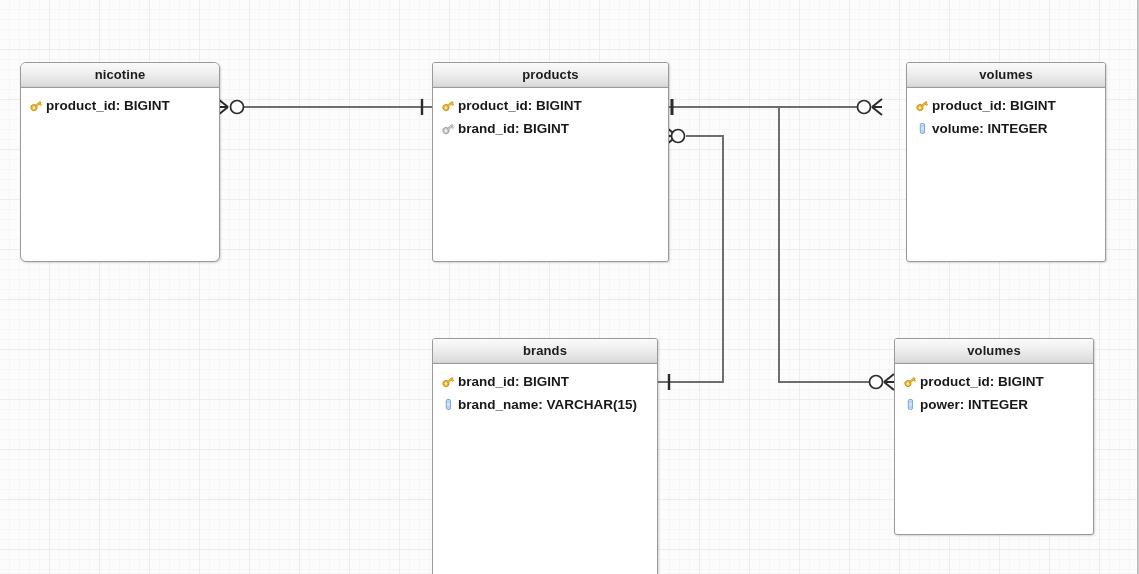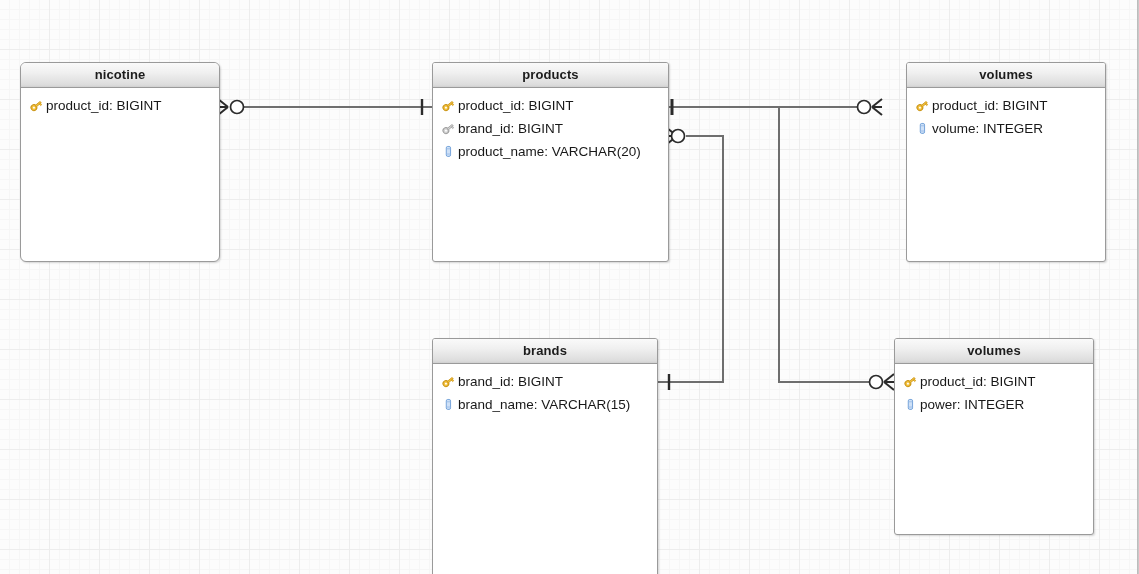--- a/index.html
+++ b/index.html
@@ -92,20 +92,21 @@
   .attr .icon {
     width: 17px;
     flex: 0 0 17px;
     display: inline-flex;
     align-items: center;
     justify-content: flex-start;
   }
 
   .attr .label {
     overflow: hidden;
+    font-weight: bold;
   }
 
   svg.keyicon { display: block; }
 
   
   #ent-nicotine { left: 20px;  top: 62px;  width: 200px; height: 200px; border-radius: 6px; }
   #ent-products { left: 432px; top: 62px;  width: 237px; height: 200px; }
   #ent-volumes  { left: 906px; top: 62px;  width: 200px; height: 200px; }
   #ent-brands   { left: 432px; top: 338px; width: 226px; height: 253px; }
   #ent-powers   { left: 894px; top: 338px; width: 200px; height: 197px; }
@@ -195,111 +196,102 @@
             <g transform="rotate(-40 8 8)">
               <circle cx="4.4" cy="8" r="3.1" fill="#d2d2d2" stroke="#9d9d9d" stroke-width="1"></circle>
               <circle cx="4.4" cy="8" r="1.1" fill="#ffffff"></circle>
               <rect x="6.6" y="7.1" width="7.2" height="1.9" rx="0.6" fill="#d2d2d2" stroke="#9d9d9d" stroke-width="0.8"></rect>
               <rect x="11.3" y="8.7" width="1.5" height="2.2" fill="#d2d2d2" stroke="#9d9d9d" stroke-width="0.7"></rect>
             </g>
           </svg>
         </span>
         <span class="label">brand_id: BIGINT</span>
       </div>
+    </div>
+  </div>
+
+  <div class="entity" id="ent-volumes">
+    <div class="entity-header">volumes</div>
+    <div class="entity-body">
+      <div class="attr">
+        <span class="icon">
+          <svg class="keyicon" width="15" height="15" viewBox="0 0 16 16">
+            <g transform="rotate(-40 8 8)">
+              <circle cx="4.4" cy="8" r="3.1" fill="#f3c03b" stroke="#c99417" stroke-width="1"></circle>
+              <circle cx="4.4" cy="8" r="1.1" fill="#ffffff"></circle>
+              <rect x="6.6" y="7.1" width="7.2" height="1.9" rx="0.6" fill="#f3c03b" stroke="#c99417" stroke-width="0.8"></rect>
+              <rect x="11.3" y="8.7" width="1.5" height="2.2" fill="#f3c03b" stroke="#c99417" stroke-width="0.7"></rect>
+            </g>
+          </svg>
+        </span>
+        <span class="label">product_id: BIGINT</span>
+      </div>
       <div class="attr">
         <span class="icon">
           <svg class="keyicon" width="15" height="15" viewBox="0 0 16 16">
             <rect x="5.6" y="2.6" width="4.6" height="10.6" rx="1.6" fill="#cfe1f7" stroke="#6f9fd8" stroke-width="1"></rect>
             <path d="M5.6 5.1 H10.2 M5.6 10.7 H10.2" stroke="#8fb6e4" stroke-width="0.8"></path>
           </svg>
         </span>
-        <span class="label">product_name: VARCHAR(20)</span>
-      </div>
-    </div>
-  </div>
-
-  <div class="entity" id="ent-volumes">
-    <div class="entity-header">volumes</div>
-    <div class="entity-body">
-      <div class="attr">
-        <span class="icon">
-          <svg class="keyicon" width="15" height="15" viewBox="0 0 16 16">
-            <g transform="rotate(-40 8 8)">
-              <circle cx="4.4" cy="8" r="3.1" fill="#f3c03b" stroke="#c99417" stroke-width="1"></circle>
-              <circle cx="4.4" cy="8" r="1.1" fill="#ffffff"></circle>
-              <rect x="6.6" y="7.1" width="7.2" height="1.9" rx="0.6" fill="#f3c03b" stroke="#c99417" stroke-width="0.8"></rect>
-              <rect x="11.3" y="8.7" width="1.5" height="2.2" fill="#f3c03b" stroke="#c99417" stroke-width="0.7"></rect>
-            </g>
-          </svg>
-        </span>
-        <span class="label">product_id: BIGINT</span>
+        <span class="label">volume: INTEGER</span>
+      </div>
+    </div>
+  </div>
+
+  <div class="entity" id="ent-brands">
+    <div class="entity-header">brands</div>
+    <div class="entity-body">
+      <div class="attr">
+        <span class="icon">
+          <svg class="keyicon" width="15" height="15" viewBox="0 0 16 16">
+            <g transform="rotate(-40 8 8)">
+              <circle cx="4.4" cy="8" r="3.1" fill="#f3c03b" stroke="#c99417" stroke-width="1"></circle>
+              <circle cx="4.4" cy="8" r="1.1" fill="#ffffff"></circle>
+              <rect x="6.6" y="7.1" width="7.2" height="1.9" rx="0.6" fill="#f3c03b" stroke="#c99417" stroke-width="0.8"></rect>
+              <rect x="11.3" y="8.7" width="1.5" height="2.2" fill="#f3c03b" stroke="#c99417" stroke-width="0.7"></rect>
+            </g>
+          </svg>
+        </span>
+        <span class="label">brand_id: BIGINT</span>
       </div>
       <div class="attr">
         <span class="icon">
           <svg class="keyicon" width="15" height="15" viewBox="0 0 16 16">
             <rect x="5.6" y="2.6" width="4.6" height="10.6" rx="1.6" fill="#cfe1f7" stroke="#6f9fd8" stroke-width="1"></rect>
             <path d="M5.6 5.1 H10.2 M5.6 10.7 H10.2" stroke="#8fb6e4" stroke-width="0.8"></path>
           </svg>
         </span>
-        <span class="label">volume: INTEGER</span>
-      </div>
-    </div>
-  </div>
-
-  <div class="entity" id="ent-brands">
-    <div class="entity-header">brands</div>
-    <div class="entity-body">
-      <div class="attr">
-        <span class="icon">
-          <svg class="keyicon" width="15" height="15" viewBox="0 0 16 16">
-            <g transform="rotate(-40 8 8)">
-              <circle cx="4.4" cy="8" r="3.1" fill="#f3c03b" stroke="#c99417" stroke-width="1"></circle>
-              <circle cx="4.4" cy="8" r="1.1" fill="#ffffff"></circle>
-              <rect x="6.6" y="7.1" width="7.2" height="1.9" rx="0.6" fill="#f3c03b" stroke="#c99417" stroke-width="0.8"></rect>
-              <rect x="11.3" y="8.7" width="1.5" height="2.2" fill="#f3c03b" stroke="#c99417" stroke-width="0.7"></rect>
-            </g>
-          </svg>
-        </span>
-        <span class="label">brand_id: BIGINT</span>
+        <span class="label">brand_name: VARCHAR(15)</span>
+      </div>
+    </div>
+  </div>
+
+  <div class="entity" id="ent-powers">
+    <div class="entity-header">volumes</div>
+    <div class="entity-body">
+      <div class="attr">
+        <span class="icon">
+          <svg class="keyicon" width="15" height="15" viewBox="0 0 16 16">
+            <g transform="rotate(-40 8 8)">
+              <circle cx="4.4" cy="8" r="3.1" fill="#f3c03b" stroke="#c99417" stroke-width="1"></circle>
+              <circle cx="4.4" cy="8" r="1.1" fill="#ffffff"></circle>
+              <rect x="6.6" y="7.1" width="7.2" height="1.9" rx="0.6" fill="#f3c03b" stroke="#c99417" stroke-width="0.8"></rect>
+              <rect x="11.3" y="8.7" width="1.5" height="2.2" fill="#f3c03b" stroke="#c99417" stroke-width="0.7"></rect>
+            </g>
+          </svg>
+        </span>
+        <span class="label">product_id: BIGINT</span>
       </div>
       <div class="attr">
         <span class="icon">
           <svg class="keyicon" width="15" height="15" viewBox="0 0 16 16">
             <rect x="5.6" y="2.6" width="4.6" height="10.6" rx="1.6" fill="#cfe1f7" stroke="#6f9fd8" stroke-width="1"></rect>
             <path d="M5.6 5.1 H10.2 M5.6 10.7 H10.2" stroke="#8fb6e4" stroke-width="0.8"></path>
           </svg>
         </span>
-        <span class="label">brand_name: VARCHAR(15)</span>
-      </div>
-    </div>
-  </div>
-
-  <div class="entity" id="ent-powers">
-    <div class="entity-header">volumes</div>
-    <div class="entity-body">
-      <div class="attr">
-        <span class="icon">
-          <svg class="keyicon" width="15" height="15" viewBox="0 0 16 16">
-            <g transform="rotate(-40 8 8)">
-              <circle cx="4.4" cy="8" r="3.1" fill="#f3c03b" stroke="#c99417" stroke-width="1"></circle>
-              <circle cx="4.4" cy="8" r="1.1" fill="#ffffff"></circle>
-              <rect x="6.6" y="7.1" width="7.2" height="1.9" rx="0.6" fill="#f3c03b" stroke="#c99417" stroke-width="0.8"></rect>
-              <rect x="11.3" y="8.7" width="1.5" height="2.2" fill="#f3c03b" stroke="#c99417" stroke-width="0.7"></rect>
-            </g>
-          </svg>
-        </span>
-        <span class="label">product_id: BIGINT</span>
-      </div>
-      <div class="attr">
-        <span class="icon">
-          <svg class="keyicon" width="15" height="15" viewBox="0 0 16 16">
-            <rect x="5.6" y="2.6" width="4.6" height="10.6" rx="1.6" fill="#cfe1f7" stroke="#6f9fd8" stroke-width="1"></rect>
-            <path d="M5.6 5.1 H10.2 M5.6 10.7 H10.2" stroke="#8fb6e4" stroke-width="0.8"></path>
-          </svg>
-        </span>
         <span class="label">power: INTEGER</span>
       </div>
     </div>
   </div>
 
   <div id="right-edge"></div>
 
 </div>
 
 </body></html>

